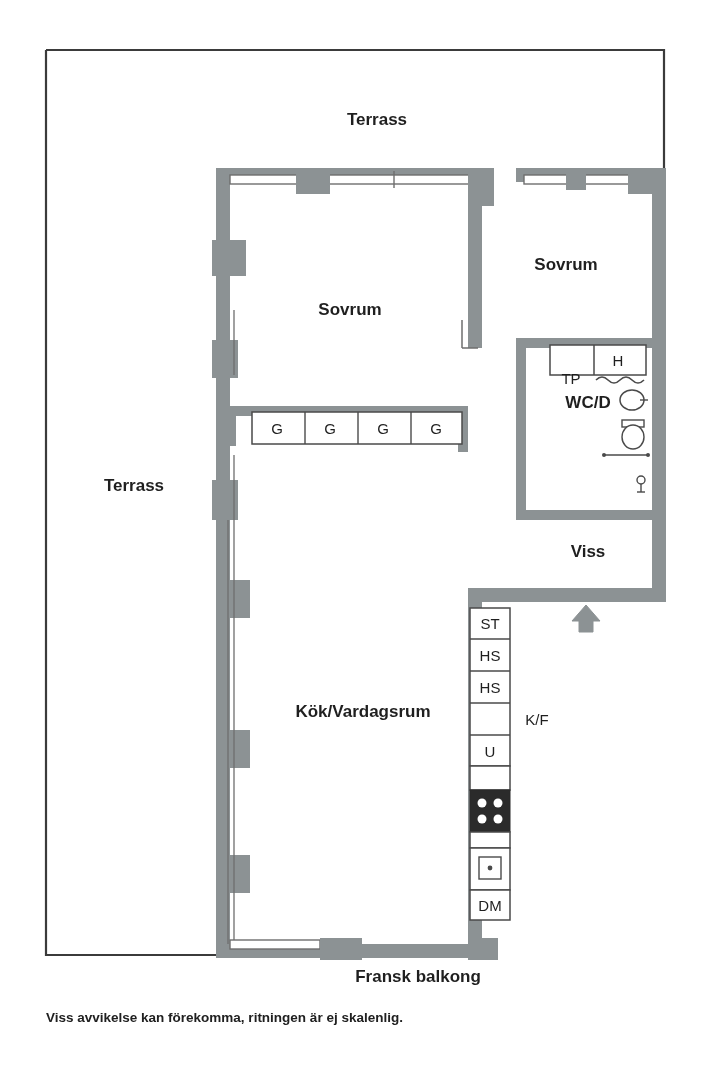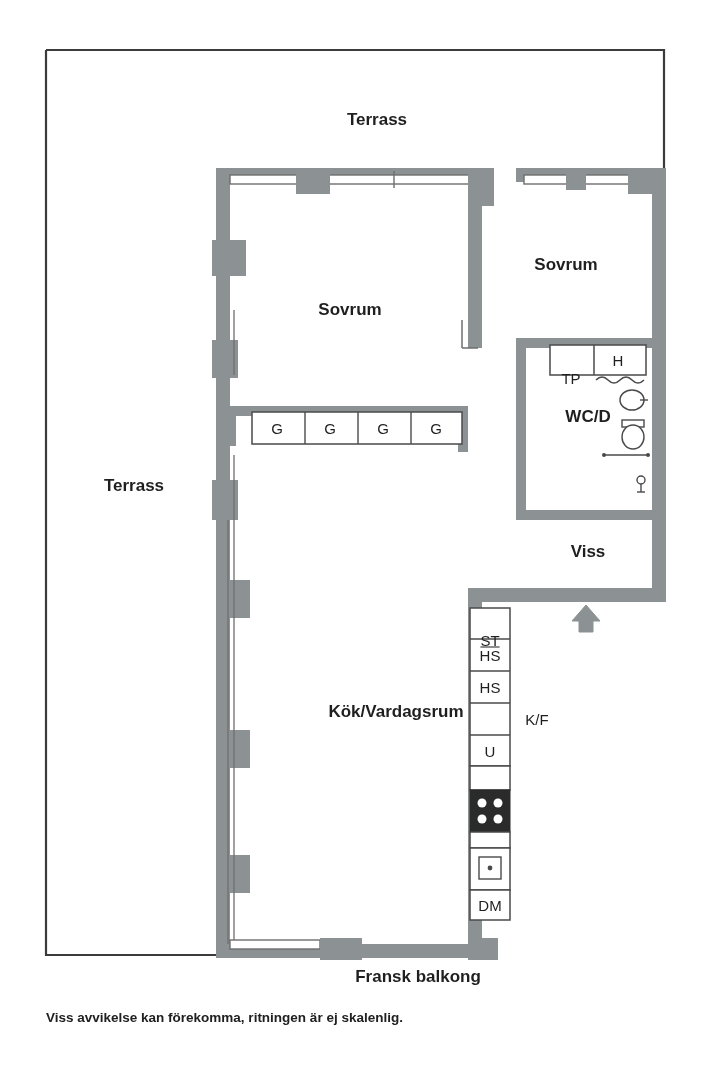--- a/index.html
+++ b/index.html
@@ -173,32 +173,32 @@
     <path d="M 586,605 L 600,621 L 593,621 L 593,632 L 579,632 L 579,621 L 572,621 Z" fill="#8c9294" stroke="#8c9294" stroke-width="1"></path>
   </g>
 
 </svg>
 
 <div id="labels">
   <div class="lbl lbl-room" style="left:377px; top:120px;">Terrass</div>
   <div class="lbl lbl-room" style="left:134px; top:486px;">Terrass</div>
   <div class="lbl lbl-room" style="left:350px; top:310px;">Sovrum</div>
   <div class="lbl lbl-room" style="left:566px; top:265px;">Sovrum</div>
-  <div class="lbl lbl-room" style="left:588px; top:417px;">WC/D</div>
+  <div class="lbl lbl-room" style="left:588px; top:403px;">WC/D</div>
   <div class="lbl lbl-room" style="left:588px; top:552px;">Viss</div>
-  <div class="lbl lbl-room" style="left:363px; top:712px;margin-left:33px;">Kök/Vardagsrum</div>
+  <div class="lbl lbl-room" style="left:363px; top:712px;">Kök/Vardagsrum</div>
   <div class="lbl lbl-room" style="left:418px; top:977px;">Fransk balkong</div>
 
   <div class="lbl lbl-box" style="left:277px; top:428px;">G</div>
   <div class="lbl lbl-box" style="left:330px; top:428px;">G</div>
   <div class="lbl lbl-box" style="left:383px; top:428px;">G</div>
   <div class="lbl lbl-box" style="left:436px; top:428px;">G</div>
   <div class="lbl lbl-box" style="left:571px; top:368px;margin-top:10px;">TP</div>
   <div class="lbl lbl-box" style="left:618px; top:360px;">H</div>
-  <div class="lbl lbl-box" style="left:490px; top:640px;text-decoration:underline;">ST</div>
+  <div class="lbl lbl-box" style="left:490px; top:623px;">ST</div>
   <div class="lbl lbl-box" style="left:490px; top:655px;">HS</div>
   <div class="lbl lbl-box" style="left:490px; top:687px;">HS</div>
   <div class="lbl lbl-box" style="left:490px; top:719px;margin-left:47px;">K/F</div>
   <div class="lbl lbl-box" style="left:490px; top:751px;">U</div>
   <div class="lbl lbl-box" style="left:490px; top:905px;">DM</div>
 
   <div class="lbl-foot">Viss avvikelse kan förekomma, ritningen är ej skalenlig.</div>
 </div>
 
 </body></html>

